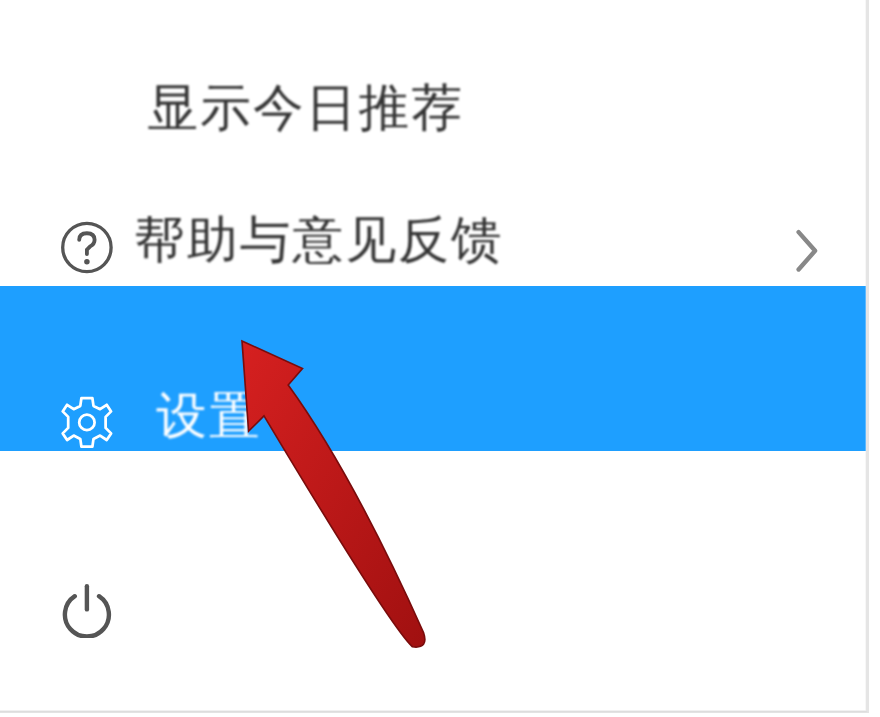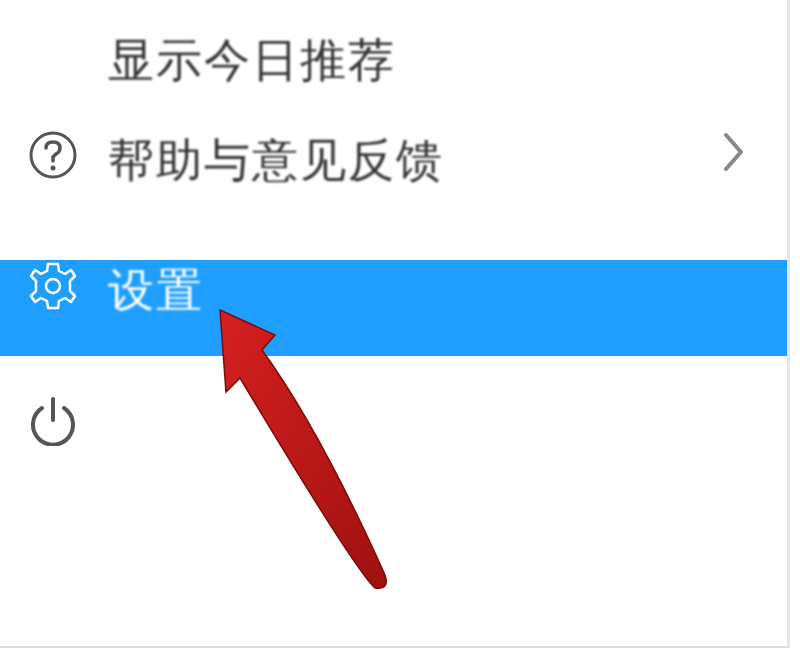--- a/index.html
+++ b/index.html
@@ -18,54 +18,55 @@
     .menu-container {
       width: 790px;
       height: 648px;
       background: #ffffff;
       position: relative;
       border-right: 3px solid #e5e5e5;
       border-bottom: 2px solid #ddd;
     }
     .menu-item {
       display: flex;
-      align-items: flex-start;
+      align-items: flex-end;
       height: 130px;
-      padding-left: 18px;
+      padding-left: 44px;
       padding-right: 30px;
       cursor: pointer;
       position: relative;
     }
     .menu-item-recommend {
       padding-top: 30px;
       height: 130px;
     }
     .menu-item-help {
       height: 120px;
     }
     .menu-item-settings {
       background: #1e9fff;
-      height: 96px;
+      height: 150px;
       margin-top: 10px;
+      gap: 20px;
     }
     .menu-item-exit {
       height: 130px;
       margin-top: 40px;
     }
     .icon-wrapper {
       width: 70px;
       display: flex;
       justify-content: center;
       align-items: center;
       flex-shrink: 0;
     }
     .menu-label {
       font-size: 46px;
       color: #333;
-      margin-left: 20px;
+      margin-left: 8px;
       letter-spacing: 2px;
       filter: blur(0.8px);
     }
     .menu-item-settings .menu-label {
       color: #ffffff;
     }
     .menu-item-recommend .menu-label {
       margin-left: 90px;
     }
     .chevron {

